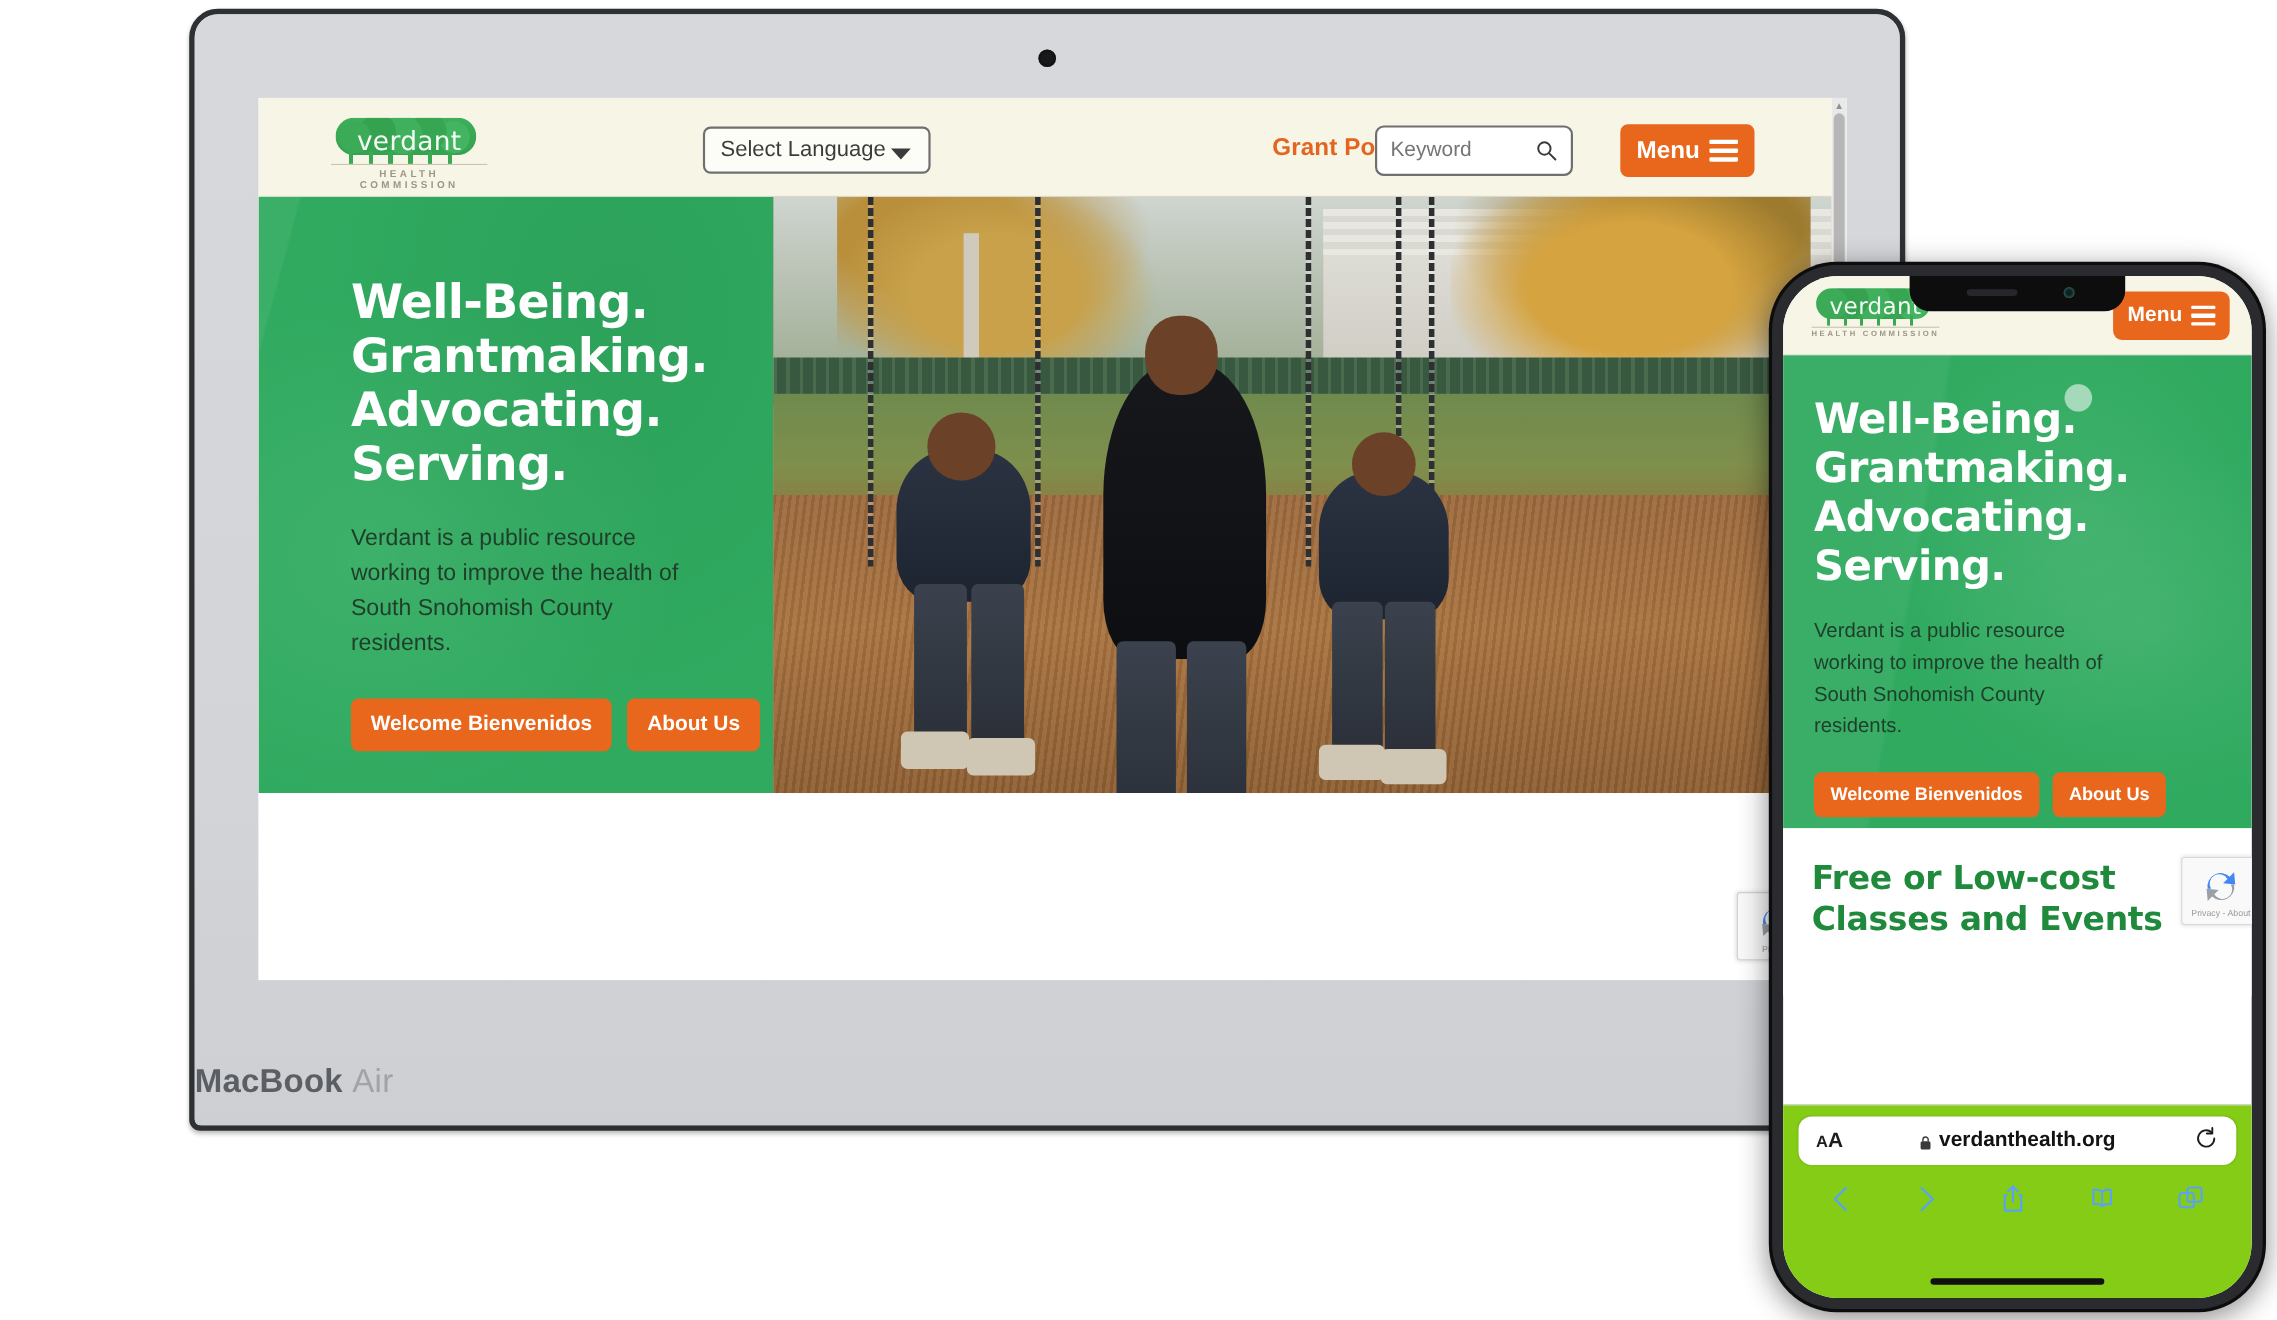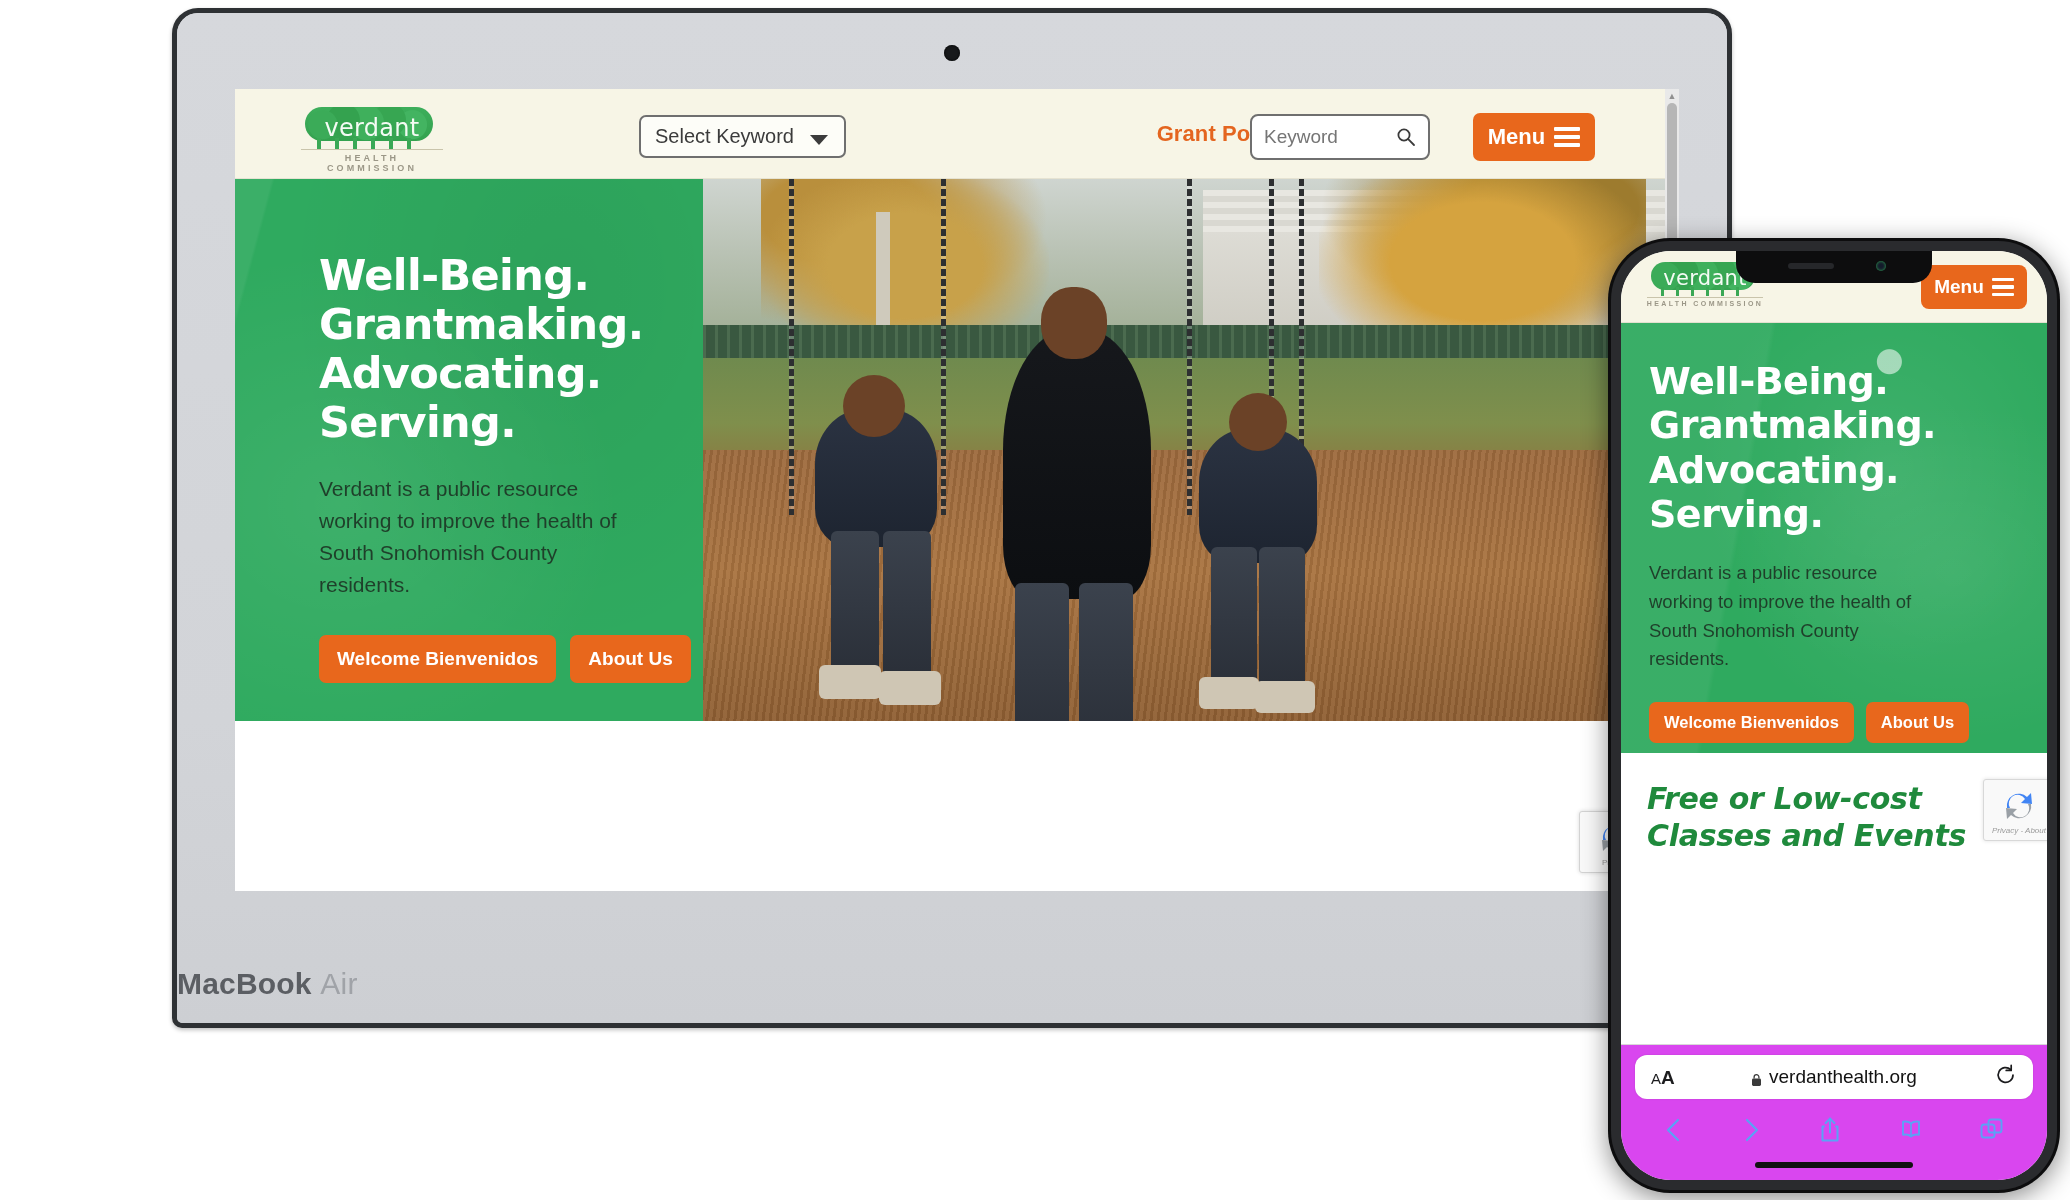--- a/index.html
+++ b/index.html
@@ -279,34 +279,34 @@
   .m-hero > * { position: relative; }
   .m-h1 {
     font-family: "DejaVu Sans", sans-serif;
     font-size: 38px; line-height: 1.17; font-weight: 700; color: #fff; letter-spacing: -.5px;
   }
   .m-p { margin-top: 22px; font-size: 18.5px; line-height: 1.56; color: #1f3f2a; width: 290px; }
   .m-btns { margin-top: 28px; display:flex; gap: 12px; }
   .m-btn { background:#e8671c; color:#fff; border-radius:7px; font-size:16.5px;
     font-weight:700; padding: 11px 15px; white-space: nowrap; }
 
-  .m-section { position: relative; height: 152px; background:#fff; padding: 28px 18px 0 26px; font-style: italic; }
+  .m-section { position: relative; height: 152px; background:#fff; padding: 28px 18px 0 26px; }
   .m-section h2 {
     font-family: "DejaVu Sans", sans-serif;
     font-size: 30px; line-height: 1.22; color: #1f8a3c; font-weight: 700; letter-spacing: -.3px;
   }
   .recaptcha-ph {
     position:absolute; right: -8px; top: 26px; width: 72px; height: 62px;
     background:#f9f9f9; border:1px solid #d8d8d8; border-radius:3px;
     box-shadow: 0 0 4px rgba(0,0,0,.12);
   }
 
   .safari-bar {
-    position: absolute; left: 0; right: 0; bottom: 0; height: 136px;
-    background: #d946ef; border-top: 1px solid #d8d8d8;
+    position: absolute; left: 0; right: 0; bottom: 0; height: 176px;
+    background: #84cc16; border-top: 1px solid #d8d8d8; font-weight: bold;
   }
   .url-pill {
     position: absolute; left: 14px; right: 14px; top: 10px; height: 44px;
     background: #fff; border-radius: 12px; display:flex; align-items:center;
     box-shadow: 0 0 2px rgba(0,0,0,.14);
   }
   .aa { position:absolute; left: 16px; top: 12px; color:#1c1c1e; font-size: 15px; }
   .aa b { font-size: 19px; }
   .url-text { width: 100%; text-align:center; font-size: 19px; color:#121212;
     display:flex; align-items:center; justify-content:center; gap: 7px; }
@@ -340,21 +340,21 @@
               <div class="logo-art">
                 <div class="tree-mass"></div>
                 <div class="trunks"></div>
                 <div class="logo-word">verdant</div>
               </div>
               <div class="logo-rule"></div>
               <div class="logo-sub">HEALTH COMMISSION</div>
             </div>
 
             <div class="lang-select">
-              <span>Select Keyword</span>
+              <span>Select Language</span>
               <span class="caret"></span>
             </div>
 
             <a class="grant-portal">Grant Portal</a>
 
             <div class="search-box">
               <input type="text" placeholder="Keyword" style="">
               <span class="search-icon">
                 <svg width="20" height="20" viewBox="0 0 20 20">
                     <circle cx="8" cy="8" r="5.6" fill="none" stroke="#3a3a3a" stroke-width="1.8"></circle>

